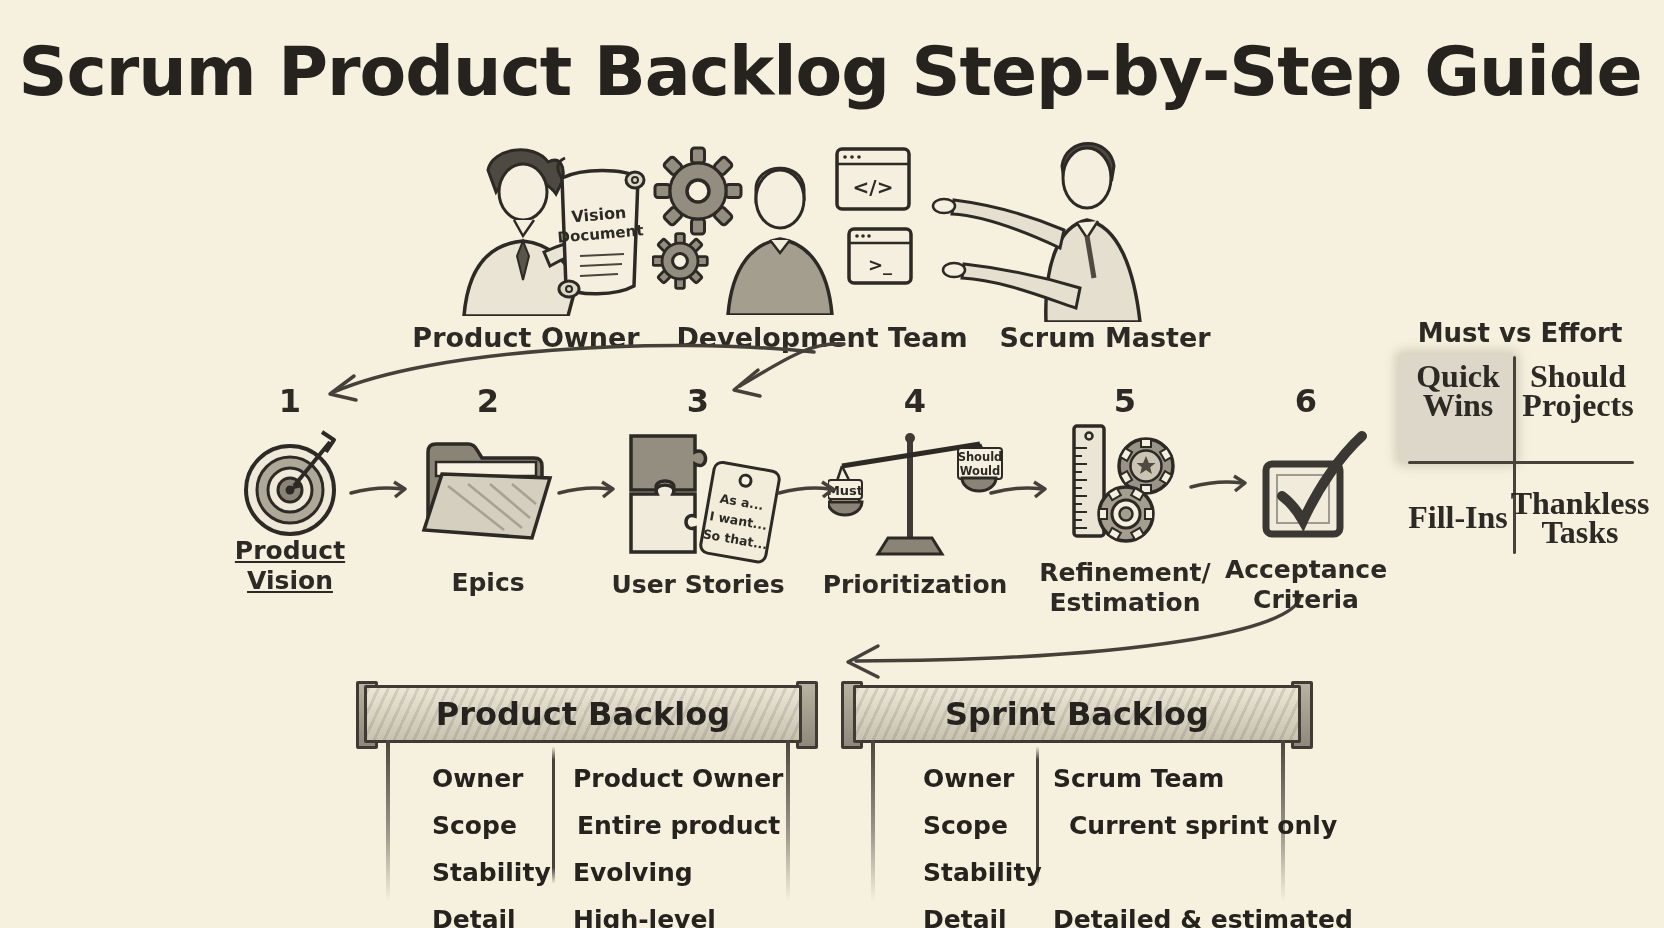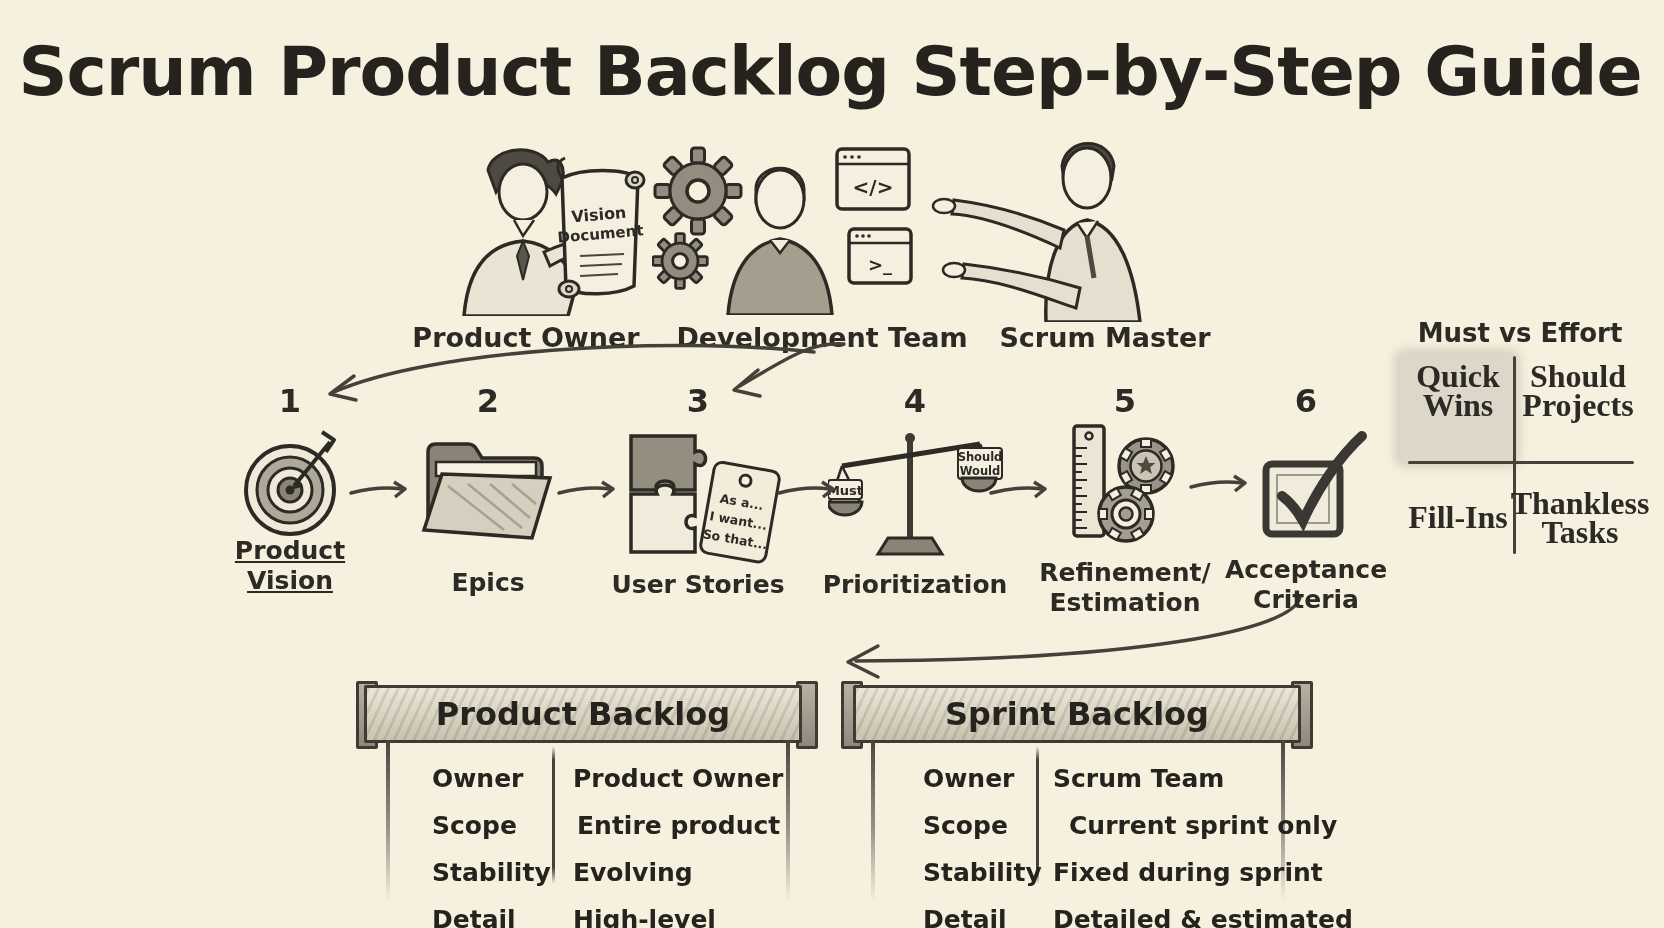--- a/index.html
+++ b/index.html
@@ -347,21 +347,20 @@
     <div class="tbl-row">
       <span class="lbl" style="width:114px;">Owner</span>
       <span class="val" style="padding-left:16px;">Scrum Team</span>
     </div>
     <div class="tbl-row">
       <span class="lbl" style="width:114px;">Scope</span>
       <span class="val" style="padding-left:32px;">Current sprint only</span>
     </div>
     <div class="tbl-row">
       <span class="lbl" style="width:114px;">Stability</span>
-      <span class="val" style="padding-left:16px;">Fixed during sprint</span>
     </div>
     <div class="tbl-row">
       <span class="lbl" style="width:114px;">Detail</span>
       <span class="val" style="padding-left:16px;">Detailed &amp; estimated</span>
     </div>
   </div>
 
 </div>
 
 </body></html>

